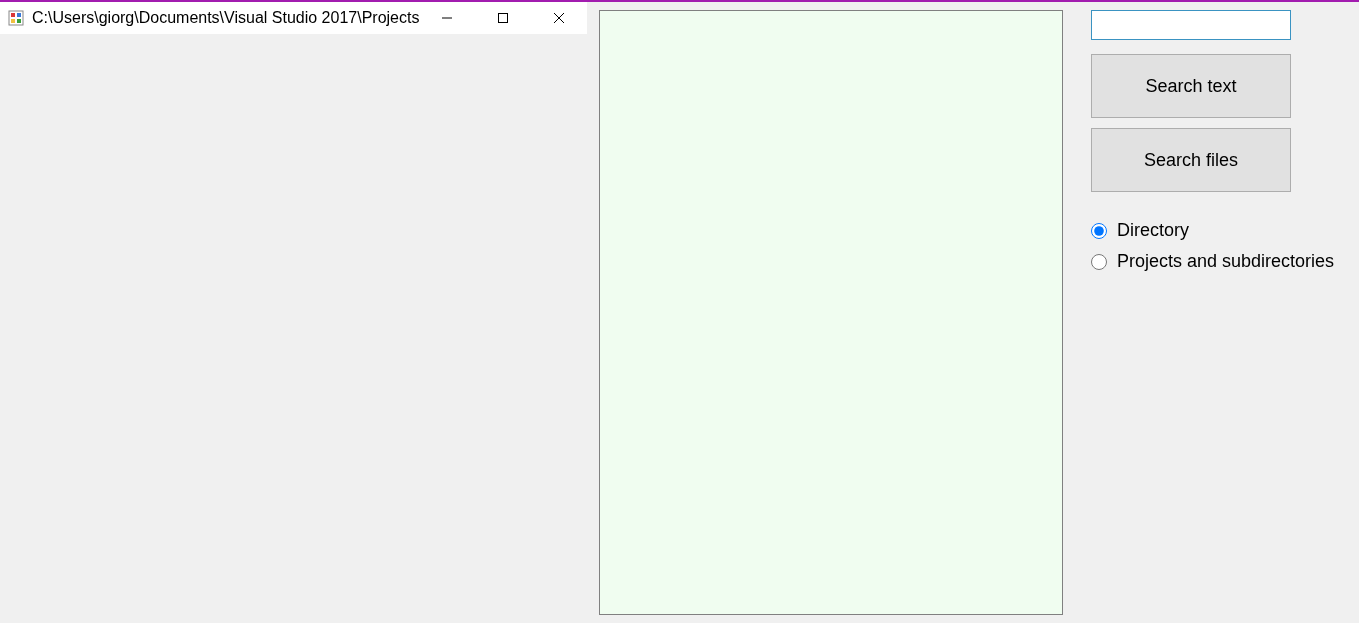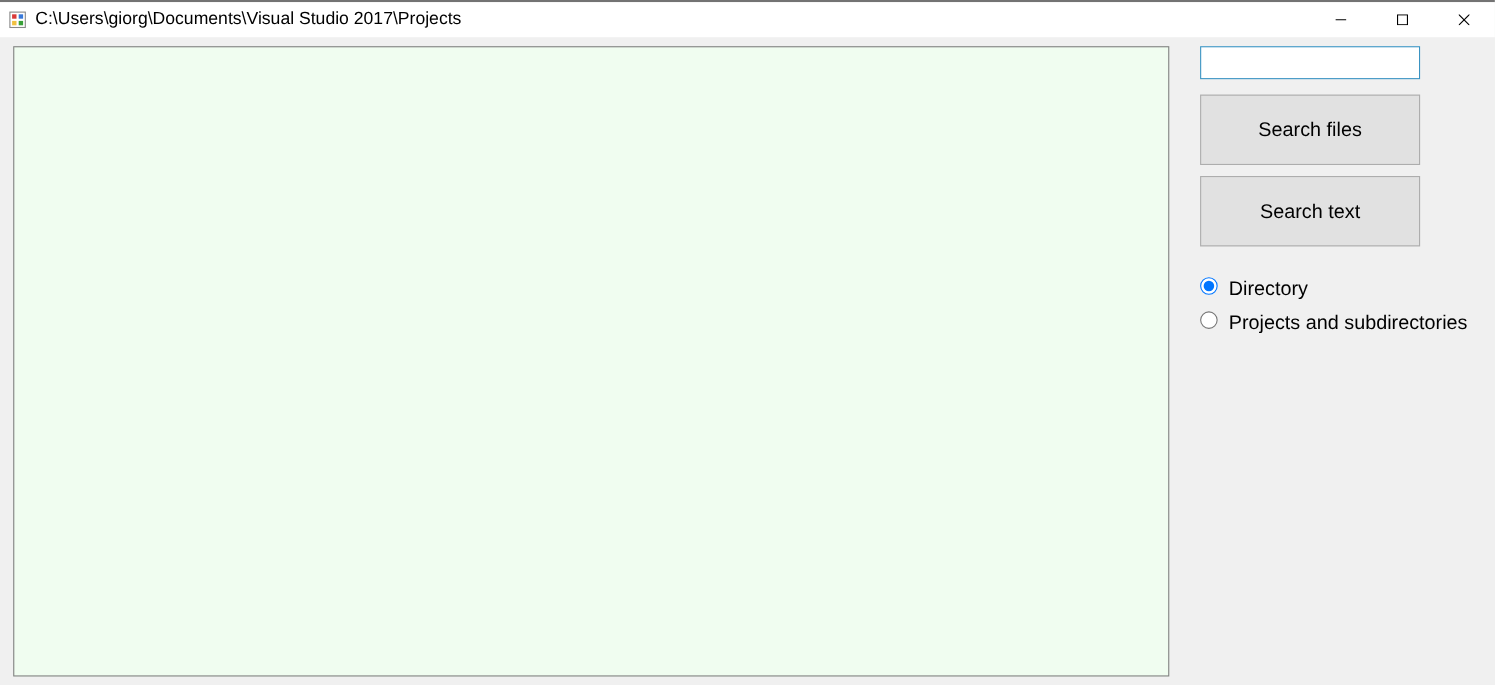--- a/index.html
+++ b/index.html
@@ -12,22 +12,22 @@
       background: #f0f0f0;
       width: 1359px;
       height: 623px;
       overflow: hidden;
     }
     .window {
       width: 100%;
       height: 100%;
       background: #f0f0f0;
       display: flex;
-      flex-direction: column;
-      border-top: 2px solid #737373;
+      flex-direction: row;
+      border-top: 2px solid #a21caf;
     }
     .titlebar {
       height: 32px;
       background: #ffffff;
       display: flex;
       align-items: center;
       padding: 0 0 0 8px;
       font-size: 16px;
       color: #000;
     }
@@ -96,20 +96,21 @@
       color: #000;
       cursor: pointer;
       margin-bottom: 10px;
       font-family: inherit;
     }
     .radio-group {
       margin-top: 18px;
     }
     .radio-row {
       display: flex;
+      align-items: center;
       gap: 10px;
       font-size: 18px;
       color: #000;
       margin-bottom: 10px;
       cursor: pointer;
     }
     .radio-row input[type="radio"] {
       width: 16px;
       height: 16px;
       cursor: pointer;
@@ -152,23 +153,23 @@
   </div>
 
   <div class="client-area">
 
     <div class="results-panel"></div>
 
     <div class="side-panel">
 
       <input type="text" class="search-input" value="" style="">
 
+      <button class="wf-button">Search text</button>
+
       <button class="wf-button">Search files</button>
-
-      <button class="wf-button">Search text</button>
 
       <div class="radio-group">
         <label class="radio-row">
           <input type="radio" name="scope" value="directory" checked="" style="">
           <span>Directory</span>
         </label>
         <label class="radio-row">
           <input type="radio" name="scope" value="subdirs" style="">
           <span>Projects and subdirectories</span>
         </label>

